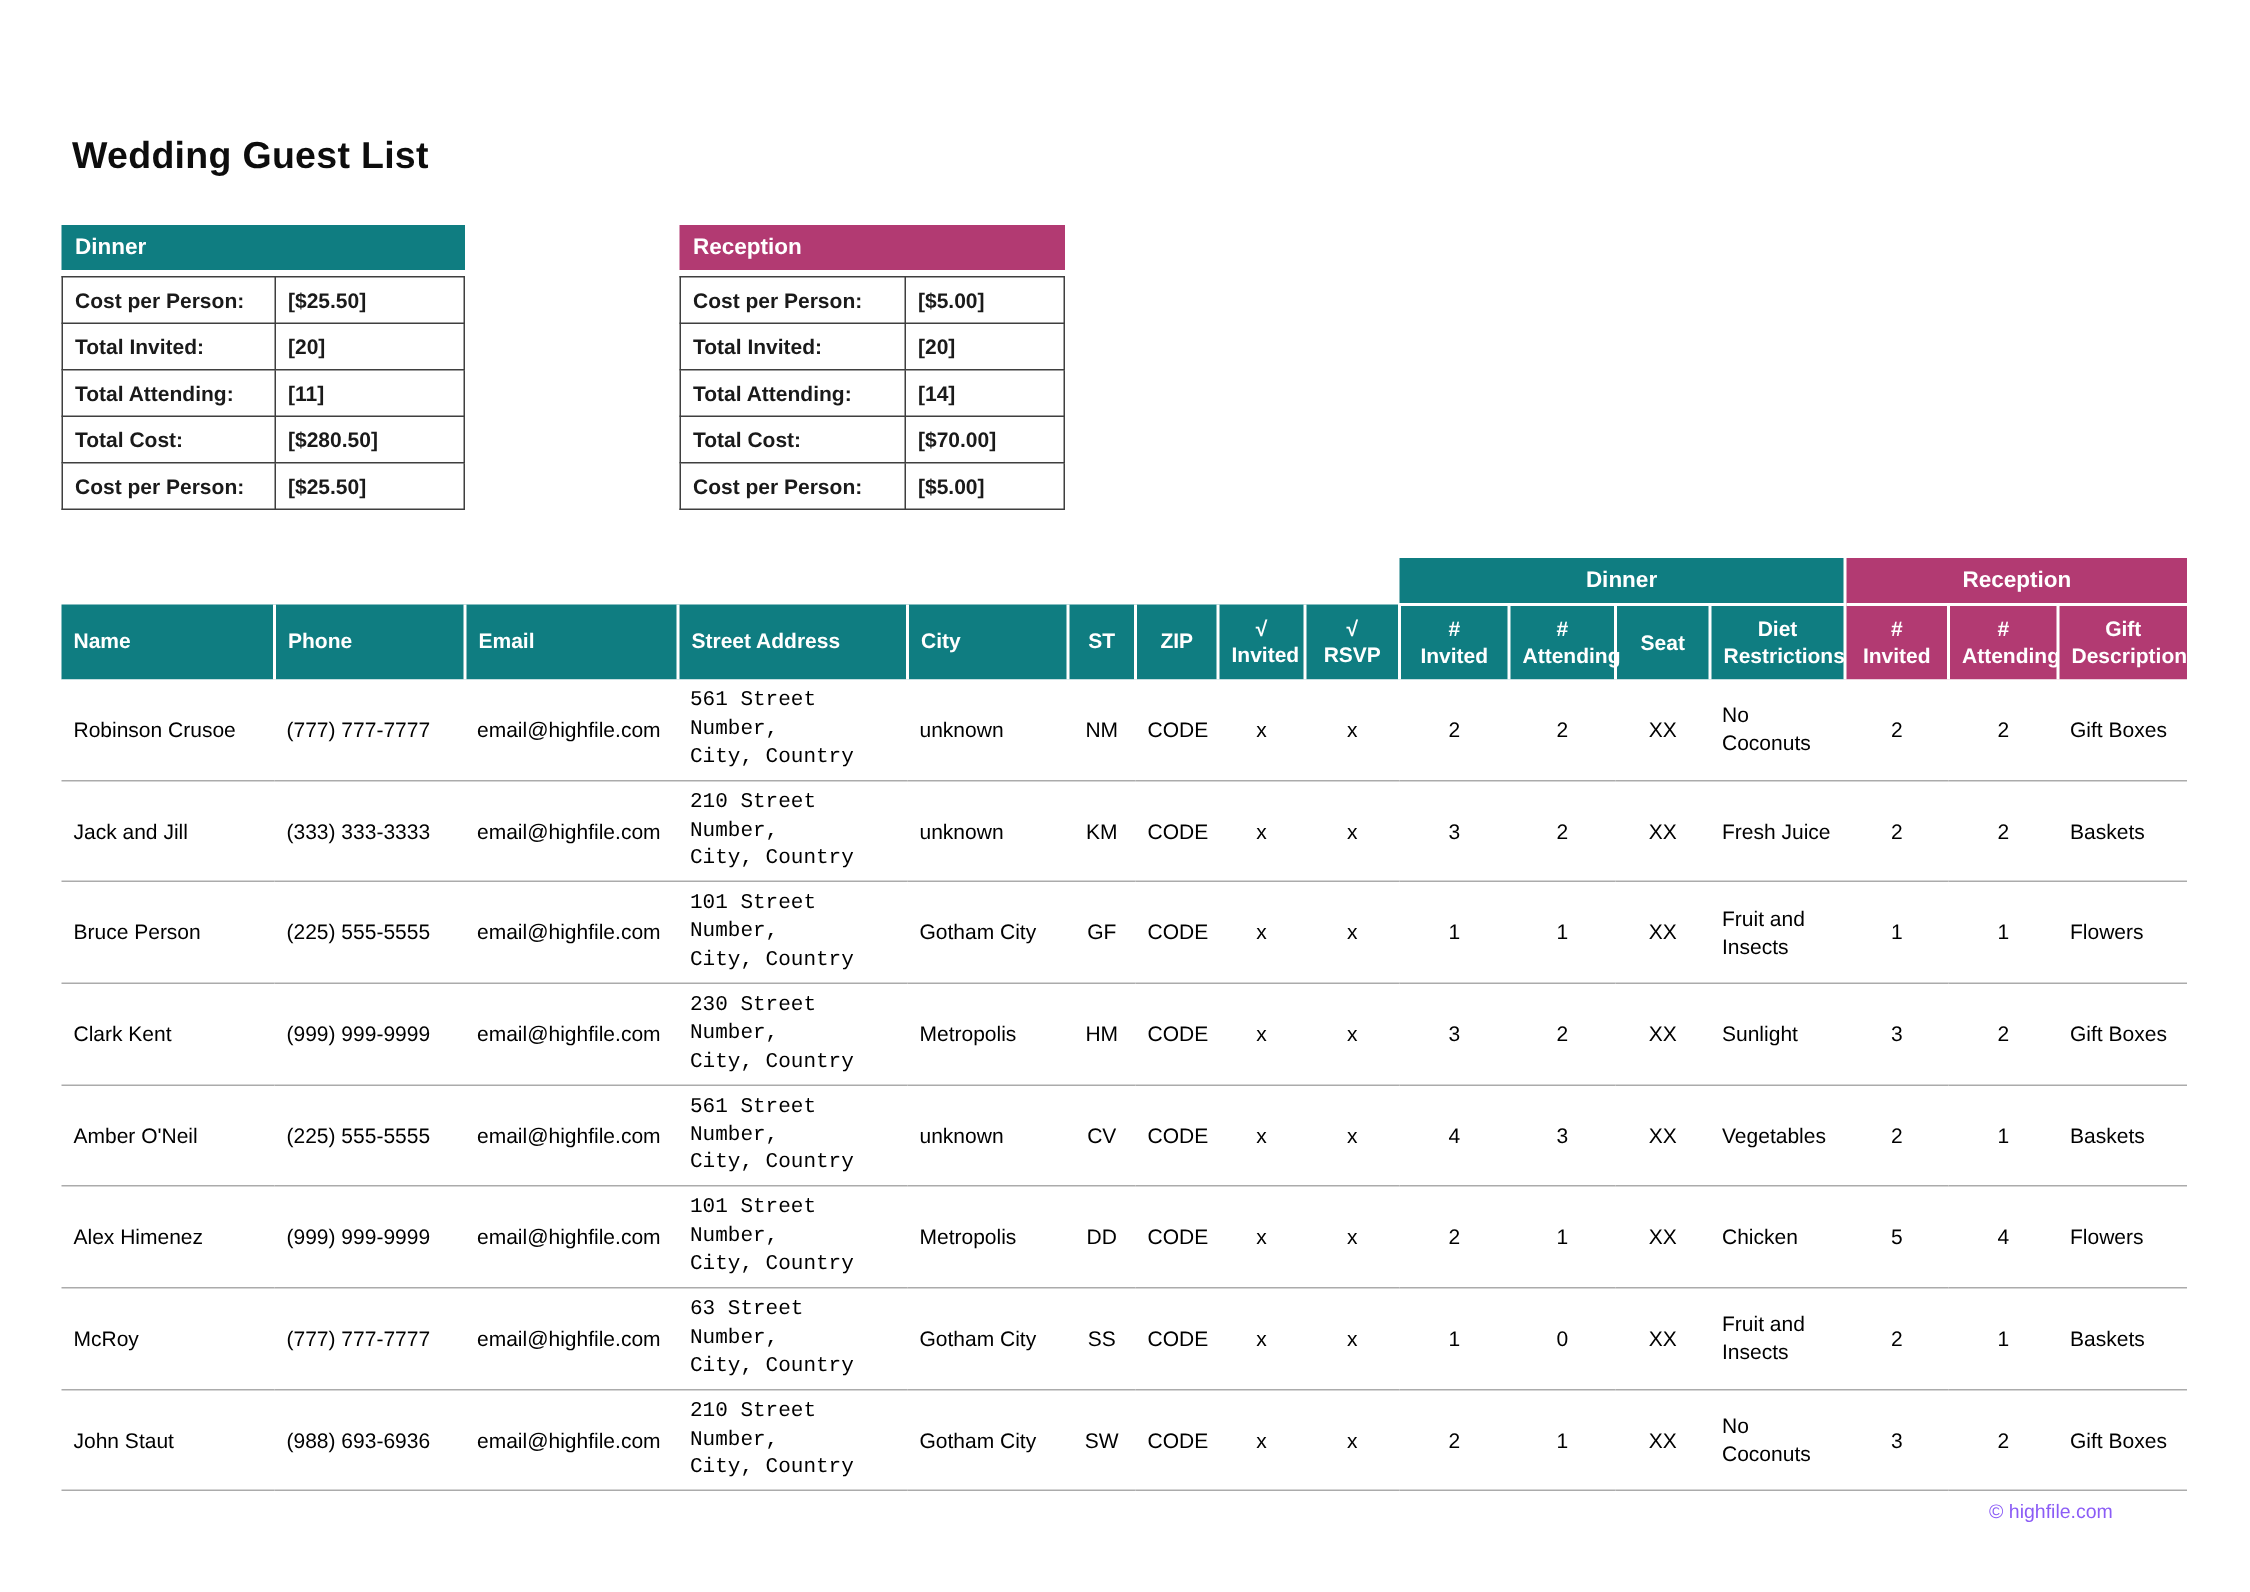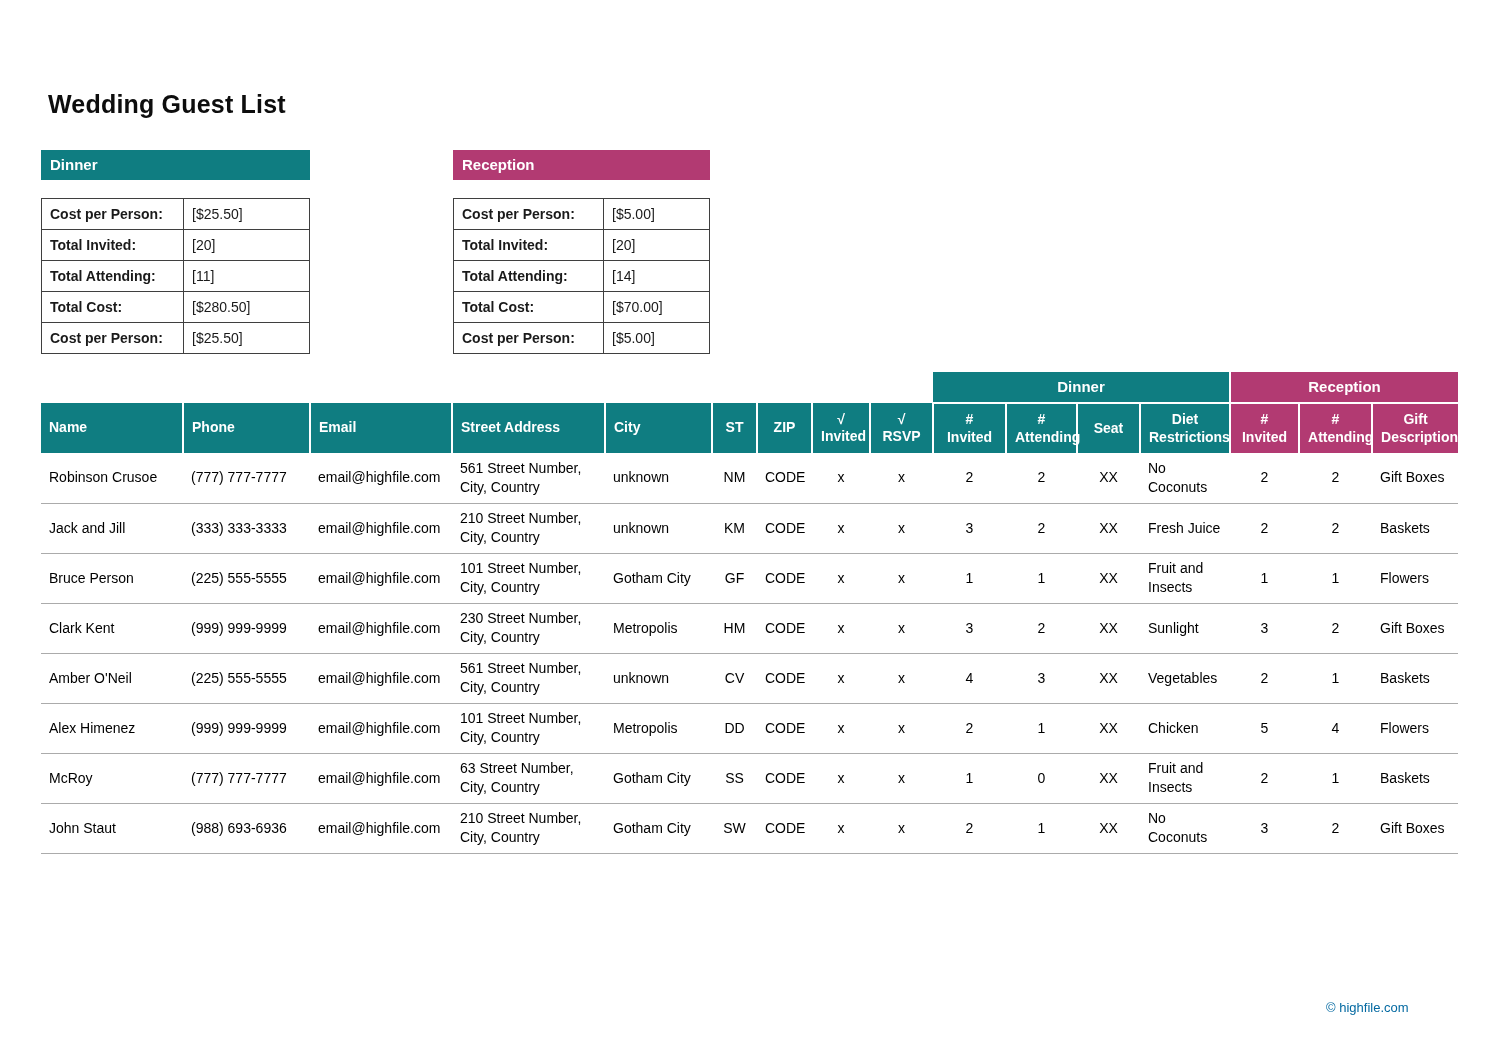--- a/index.html
+++ b/index.html
@@ -9,52 +9,52 @@
 
   .page-title { position:absolute; left:48px; top:90px; font-size:25px; font-weight:bold; color:#0d0d0d; letter-spacing:0.2px; }
 
   
   .summary { position:absolute; top:150px; }
   .summary.dinner { left:41px; width:269px; }
   .summary.reception { left:453px; width:257px; }
   .summary-header { height:30px; line-height:30px; padding-left:9px; color:#fff; font-weight:bold; font-size:15px; }
   .summary-header.teal { background:#0f7d81; }
   .summary-header.magenta { background:#b23a72; }
-  .summary table { border-collapse:collapse; width:100%; margin-top:18px; table-layout:fixed; }
-  .summary td { border:1px solid #3f3f3f; height:31px; font-size:14px; padding:2px 8px; vertical-align:middle; background:#fff; }
+  .summary table { border-collapse:collapse; width:100%; margin-top:4px; table-layout:fixed; }
+  .summary td { border:1px solid #3f3f3f; height:31px; font-size:14px; padding:2px 8px; vertical-align:middle; background:#fff;font-weight:bold; }
   .summary td.lbl { font-weight:bold; }
   .summary.dinner col.c-lbl { width:142px; }
   .summary.reception col.c-lbl { width:150px; }
 
   
   .main-wrap { position:absolute; left:41px; top:372px; }
   table.main { border-collapse:collapse; table-layout:fixed; width:1417px; font-size:14px; }
   table.main th { font-weight:bold; color:#fff; vertical-align:middle; white-space:pre-line; line-height:1.25; }
   tr.group-row th { height:31px; font-size:15px; text-align:center; }
   tr.group-row th.spacer { background:transparent; }
   tr.group-row th.g-teal { background:#0f7d81; border-bottom:2px solid #fff; }
   tr.group-row th.g-magenta { background:#b23a72; border-left:2px solid #fff; border-bottom:2px solid #fff; }
   tr.head-row th { height:50px; background:#0f7d81; border-left:2px solid #fff; padding:4px 8px; text-align:center; }
   tr.head-row th:first-child { border-left:none; }
   tr.head-row th.h-left { text-align:left;margin-top:33px; }
   tr.head-row th.mag { background:#b23a72; }
   table.main tbody td { border-bottom:1px solid #ababab; height:50px; padding:5px 8px; vertical-align:middle; line-height:1.35; background:#fff; color:#000; }
-  table.main tbody td:nth-child(4) { white-space:pre-line; }
+  table.main tbody td:nth-child(4) { white-space:pre-line;font-family:Liberation Mono, monospace; }
   table.main tbody td:nth-child(6),
   table.main tbody td:nth-child(7),
   table.main tbody td:nth-child(8),
   table.main tbody td:nth-child(9),
   table.main tbody td:nth-child(10),
   table.main tbody td:nth-child(11),
   table.main tbody td:nth-child(12),
   table.main tbody td:nth-child(14),
   table.main tbody td:nth-child(15) { text-align:center; }
   table.main tbody td:nth-child(16) { text-align:left; padding-right:10px; }
 
-  .footer { position:absolute; left:1326px; top:1000px; font-size:13px; color:#0369a1; }
+  .footer { position:absolute; left:1326px; top:1000px; font-size:13px; color:#8b5cf6; }
 </style>
 </head>
 <body>
 
 <div class="page">
 
   <div class="page-title">Wedding Guest List</div>
 
   <div class="summary dinner">
     <div class="summary-header teal">Dinner</div>

